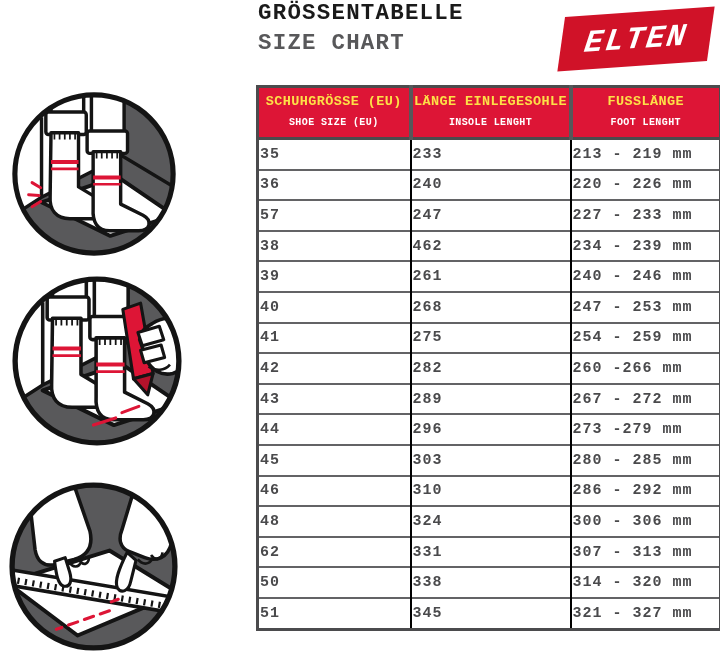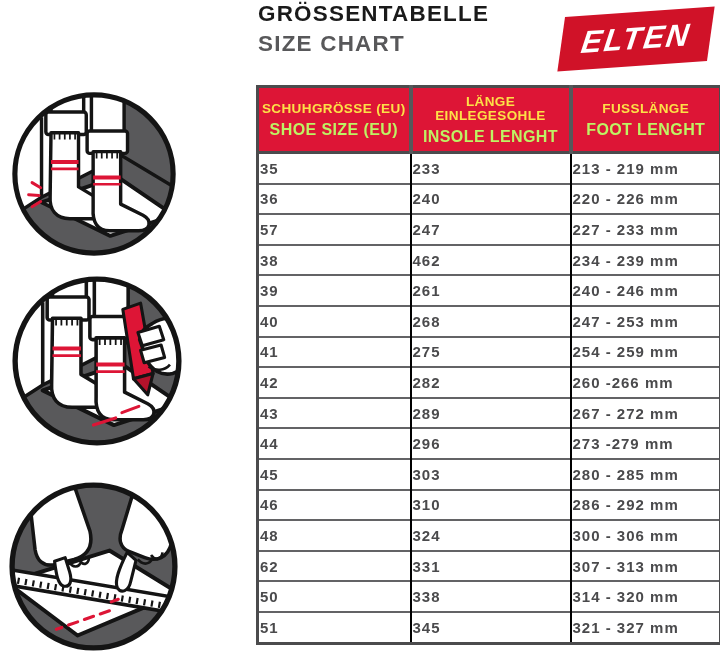--- a/index.html
+++ b/index.html
@@ -1,18 +1,18 @@
 <!DOCTYPE html>
 <html><head>
 <meta charset="utf-8">
 <style>
   html,body{margin:0;padding:0;background:#ffffff;}
   .page{
     position:relative;width:720px;height:661px;background:#ffffff;overflow:hidden;
-    font-family:Liberation Sans, sans-serif;
+    font-family:Liberation Mono, monospace;
   }
   
   .title-block{position:absolute;left:258px;top:3px;line-height:1;}
   .title-de{
     font-size:22px;font-weight:bold;color:#1a1a1a;letter-spacing:1.2px;
     display:inline-block;transform:scaleX(1.02);transform-origin:left top;
   }
   .title-en{
     font-size:22px;font-weight:bold;color:#58585a;letter-spacing:1.2px;margin-top:8px;
     display:inline-block;transform:scaleX(1.02);transform-origin:left top;display:block;
@@ -31,21 +31,21 @@
     position:absolute;left:256px;top:85px;width:463px;
     border-collapse:collapse;table-layout:fixed;
     border:3px solid #4b4b4d;
   }
   .size-table th{
     background:#dd1536;padding:7px 0 8px 0;vertical-align:middle;
     border-bottom:3px solid #4b4b4d;
   }
   .size-table th + th{border-left:4px solid #57575a;}
   .size-table .th-de{color:#fde047;font-size:13.5px;font-weight:bold;letter-spacing:.4px;line-height:14px;}
-  .size-table .th-en{color:#bef264;font-size:16px;font-weight:bold;letter-spacing:.4px;margin-top:7px;line-height:13px;}
+  .size-table .th-en{color:#ffffff;font-size:10px;font-weight:bold;letter-spacing:.4px;margin-top:7px;line-height:13px;}
   .size-table td{
     height:26.6px;text-align:left;vertical-align:middle;
     font-size:15px;font-weight:bold;color:#4a4a4c;letter-spacing:1px;
     border-top:2px solid #636365;background:#ffffff;
   }
   .size-table td + td{border-left:2px solid #000000;}
   .size-table tbody tr:first-child td{border-top:none;}
   
   .ill{position:absolute;}
   .ill-1{left:8px;top:88px;width:172px;height:172px;}

